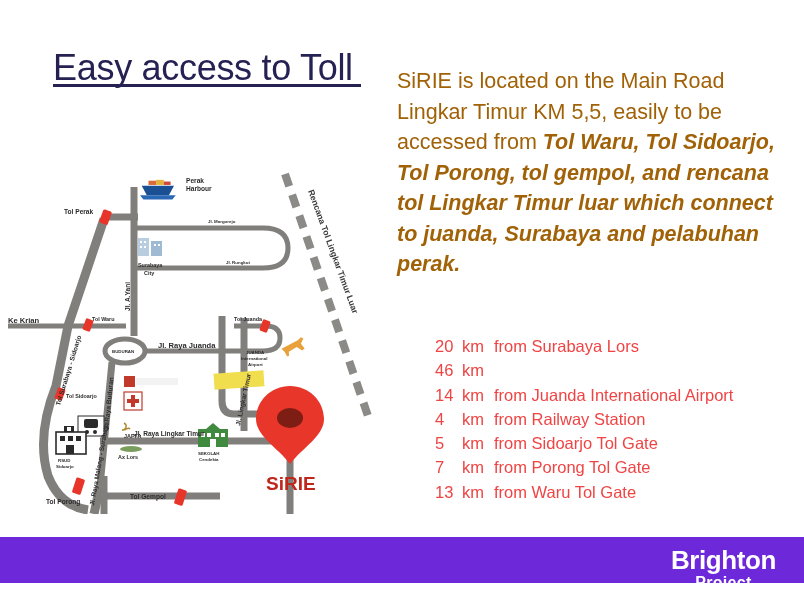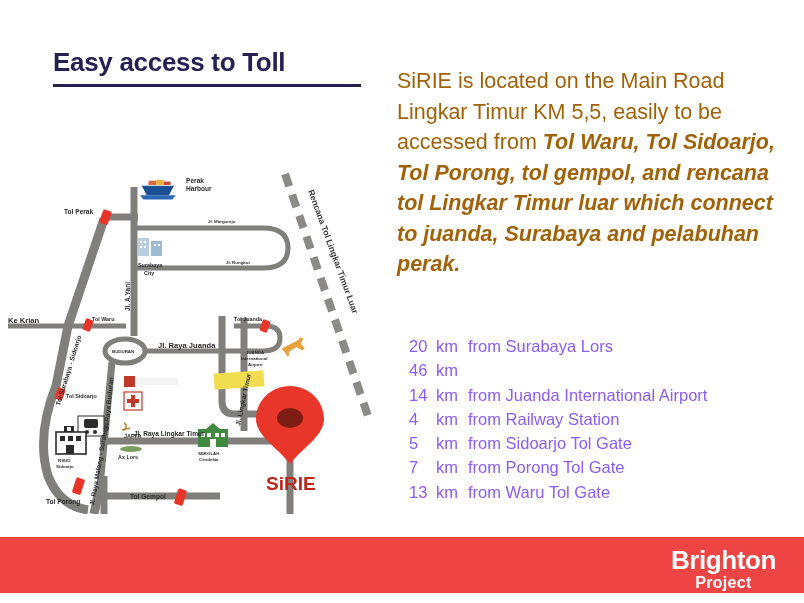--- a/index.html
+++ b/index.html
@@ -14,22 +14,22 @@
     overflow: hidden;
     font-family: "Liberation Sans", sans-serif;
     background: #ffffff;
   }
 
   
   #slide-title {
     position: absolute;
     left: 53px;
     top: 47px;
-    font-size: 26px;
-    font-weight: bold;
+    font-size: 36px;
+    font-weight: normal;
     color: #252253;
     letter-spacing: -0.3px;
     white-space: nowrap;
   }
   #title-rule {
     position: absolute;
     left: 53px;
     top: 84px;
     width: 308px;
     height: 3px;
@@ -56,42 +56,43 @@
     position: absolute;
     left: 409px;
     top: 334px;
     width: 385px;
   }
   .dist-row {
     display: flex;
     align-items: baseline;
     font-size: 16.5px;
     line-height: 24.3px;
-    color: #8b5cf6;
+    color: #ef4444;
     font-weight: 500;
+    margin-left: 26px;
   }
   .dist-num {
     width: 27px;
     text-align: left;
     flex: 0 0 auto;
   }
   .dist-unit {
     width: 32px;
     flex: 0 0 auto;
   }
   .dist-text { flex: 1 1 auto; }
 
   
   #footer-bar {
     position: absolute;
     left: 0;
     top: 537px;
     width: 804px;
-    height: 56px;
-    background: #ef4444;
+    height: 46px;
+    background: #6d28d9;
   }
   #brand-lockup {
     position: absolute;
     right: 28px;
     top: 9px;
     text-align: center;
     color: #ffffff;
   }
   #brand-name {
     font-size: 26px;

